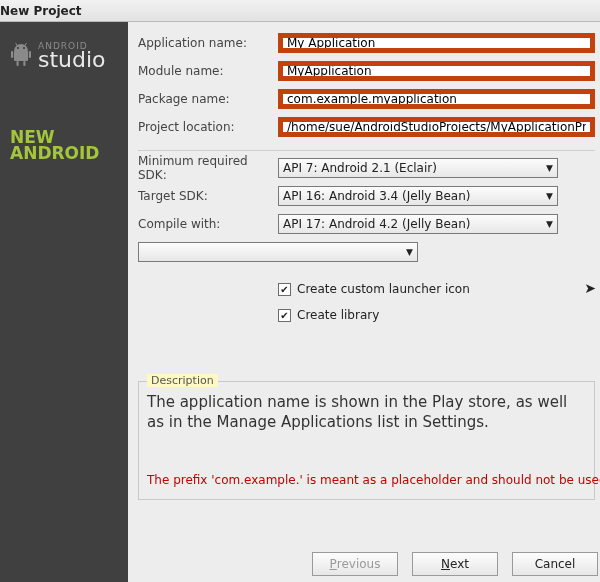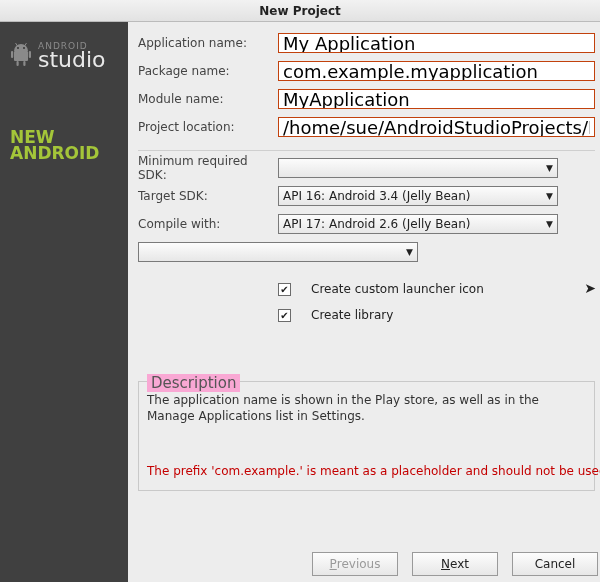--- a/index.html
+++ b/index.html
@@ -1,40 +1,40 @@
 <!DOCTYPE html>
 <html><head>
 <meta charset="utf-8">
 <style>
   * { box-sizing: border-box; margin: 0; padding: 0; }
   html, body { width: 600px; height: 582px; overflow: hidden; font-family: "DejaVu Sans", Arial, sans-serif; font-size: 12px; background: #ededed; color: #222; }
   .window { width: 600px; height: 582px; display: flex; flex-direction: column; }
-  .titlebar { height: 22px; line-height: 22px; text-align: center; font-weight: bold; font-size: 12px; border-bottom: 1px solid #bbb; background: linear-gradient(#f2f2f2,#e2e2e2); }
+  .titlebar { height: 22px; line-height: 22px; font-weight: bold; font-size: 12px; border-bottom: 1px solid #bbb; background: linear-gradient(#f2f2f2,#e2e2e2); }
   .body { flex: 1; display: flex; min-height: 0; }
   .sidebar { width: 128px; background: #404040; color: #adadad; padding: 10px 10px; display:flex; flex-direction:column; }
   .studio-logo { display:flex; align-items:center; gap:6px; margin-top:10px; margin-bottom:30px; }
   .studio-text { line-height: 1; }
   .studio-text .small { font-size: 9px; letter-spacing: 1px; color: #8a8a8a; display:block; }
   .studio-text .big { font-size: 22px; color: #e8e8e8; display:block; font-weight:400; margin-top:-2px;}
   .np-heading { color: #a4c639; font-size: 17px; font-weight: bold; line-height: 0.95; margin-top: 28px; letter-spacing: 0px; }
   .main { flex:1; position:relative; padding: 10px 5px 0 10px; background:#ededed; min-width:0; }
   .form { display:flex; flex-direction:column; gap:6px; }
   .row { display:flex; align-items:center; height:22px; }
   .row .label { width: 140px; color:#444; }
   .row .field { flex:1; }
-  input.text { width:100%; height:20px; border:1px solid #c2410c; background:#fff; padding:0 4px; font-size:18px; font-family:inherit; }
+  input.text { width:100%; height:20px; border:5px solid #c2410c; background:#fff; padding:0 4px; font-size:12px; font-family:inherit; }
   .select { width:280px; height:20px; border:1px solid #7a7a7a; background:linear-gradient(#fcfcfc,#e7e7e7); display:flex; align-items:center; padding:0 4px; cursor:default; position:relative; }
   .select .caret { margin-left:auto; font-size:9px; }
-  .check-row { display:flex; align-items:center; gap:20px; margin-left:140px; height:20px; }
+  .check-row { display:flex; align-items:center; gap:6px; margin-left:140px; height:20px; }
   .chk { width:13px; height:13px; border:1px solid #6b6b6b; background:#fff; display:inline-flex; align-items:center; justify-content:center; font-size:10px; }
   .chk.checked::after { content:"✔"; }
   .hr { height:1px; background:#cfcfcf; margin-top:6px; margin-right:0; }
   .description-box { margin-top: 56px; border:1px solid #c9c9c9; padding: 10px 8px 12px 8px; position:relative; }
-  .description-box .legend { position:absolute; top:-8px; left:8px; background:#f9a8d4; padding:0 4px; color:#555; font-size:15px; }
-  .description-text { font-size:12px; color:#333; line-height:1.35; }
+  .description-box .legend { position:absolute; top:-8px; left:8px; background:#fef9c3; padding:0 4px; color:#555; font-size:11px; }
+  .description-text { font-size:15px; color:#333; line-height:1.35; }
   .warning { color:#c40000; font-size:12px; margin-top:40px; white-space:nowrap; }
   .button-row { position:absolute; bottom:6px; right:0; display:flex; gap:14px; padding-right:2px; }
   .btn { min-width:86px; height:24px; border:1px solid #9a9a9a; background:linear-gradient(#fdfdfd,#e7e7e7); display:inline-flex; align-items:center; justify-content:center; font-size:12px; padding:0 12px; }
   .btn.disabled { color:#9a9a9a; }
   .btn .ul { text-decoration: underline; }
   .cursor { position:absolute; right:4px; top:258px; font-size:14px; pointer-events:none; }
 </style>
 </head>
 <body>
 
@@ -73,55 +73,56 @@
 
     <div class="main">
       <div class="form">
 
         <div class="row">
           <div class="label">Application name:</div>
           <div class="field"><input class="text" value="My Application" style=""></div>
         </div>
 
         <div class="row">
-          <div class="label">Package name:</div>
-          <div class="field"><input class="text" value="com.example.myapplication" style=""></div>
+          <div class="label">Module name:</div>
+          <div class="field"><input class="text" value="MyApplication" style=""></div>
         </div>
 
         <div class="row">
-          <div class="label">Module name:</div>
-          <div class="field"><input class="text" value="MyApplication" style=""></div>
+          <div class="label">Package name:</div>
+          <div class="field"><input class="text" value="com.example.myapplication" style=""></div>
         </div>
 
         <div class="row">
           <div class="label">Project location:</div>
           <div class="field"><input class="text" value="/home/sue/AndroidStudioProjects/MyApplicationProject" style=""></div>
         </div>
 
         <div class="hr"></div>
 
         <div class="row">
           <div class="label">Minimum required SDK:</div>
           <div class="select">
+            <span>API 7: Android 2.1 (Eclair)</span>
             <span class="caret">▼</span>
           </div>
         </div>
 
         <div class="row">
           <div class="label">Target SDK:</div>
           <div class="select">
             <span>API 16: Android 3.4 (Jelly Bean)</span>
             <span class="caret">▼</span>
           </div>
         </div>
 
         <div class="row">
           <div class="label">Compile with:</div>
           <div class="select">
-            <span>API 17: Android 2.6 (Jelly Bean)</span>
+            <span>API 17: Android 4.2 (Jelly Bean)</span>
             <span class="caret">▼</span>
           </div>
         </div>
 
         <div class="row">
           <div class="select">
             <span class="caret">▼</span>
           </div>
         </div>
 

